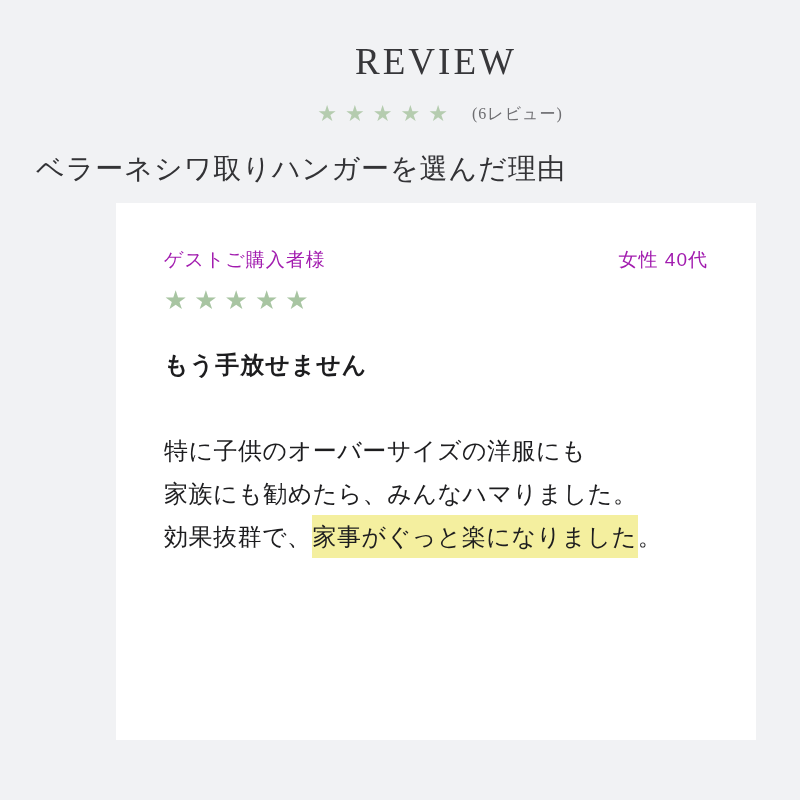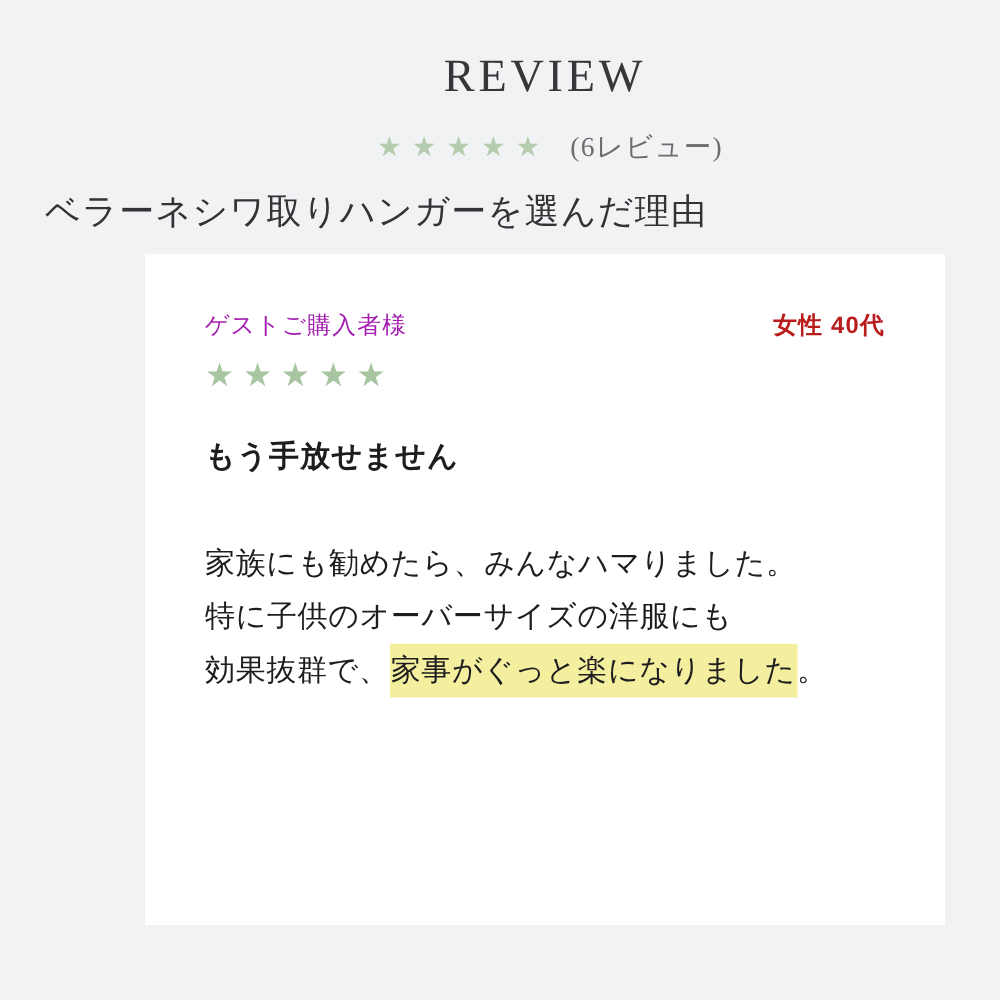--- a/index.html
+++ b/index.html
@@ -53,21 +53,21 @@
     color: #b5ccaf;
     font-size: 22px;
     letter-spacing: 8px;
     line-height: 1;
     text-indent: 8px; 
     white-space: nowrap;
   }
 
   .rating-row .count {
     font-family: "Liberation Serif", "DejaVu Serif", serif;
-    font-size: 22px;
+    font-size: 16px;
     color: #6d6d70;
     letter-spacing: 1px;
   }
 
   .page-heading {
     position: absolute;
     top: 150px;
     left: 0;
     width: 800px;
     font-size: 28px;
@@ -94,23 +94,22 @@
   }
 
   .reviewer-name {
     font-size: 19px;
     color: #a21caf;
     letter-spacing: 1px;
   }
 
   .reviewer-demographic {
     font-size: 19px;
-    color: #b91c1c;
+    color: #a21caf;
     letter-spacing: 1px;
-    font-weight: bold;
   }
 
   .card-stars {
     margin-top: 14px;
     color: #a8c5a2;
     font-size: 26px;
     letter-spacing: 7px;
     line-height: 1;
     white-space: nowrap;
   }
@@ -167,24 +166,24 @@
     <div class="card-header">
       <span class="reviewer-name">ゲストご購入者様</span>
       <span class="reviewer-demographic">女性 40代</span>
     </div>
 
     <div class="card-stars">★★★★★</div>
 
     <div class="review-heading">もう手放せません</div>
 
     <div class="review-body">
-      <span class="line">家族にも勧めたら、みんなハマりました。</span>
       <span class="line">
         <span>特に子供のオーバーサイズの洋服にも</span>
       </span>
+      <span class="line">家族にも勧めたら、みんなハマりました。</span>
       <span class="line">
         <span>効果抜群で、</span><span class="highlight">家事がぐっと楽になりました</span><span>。</span>
       </span>
     </div>
 
   </div>
 
 
 </div>
 

